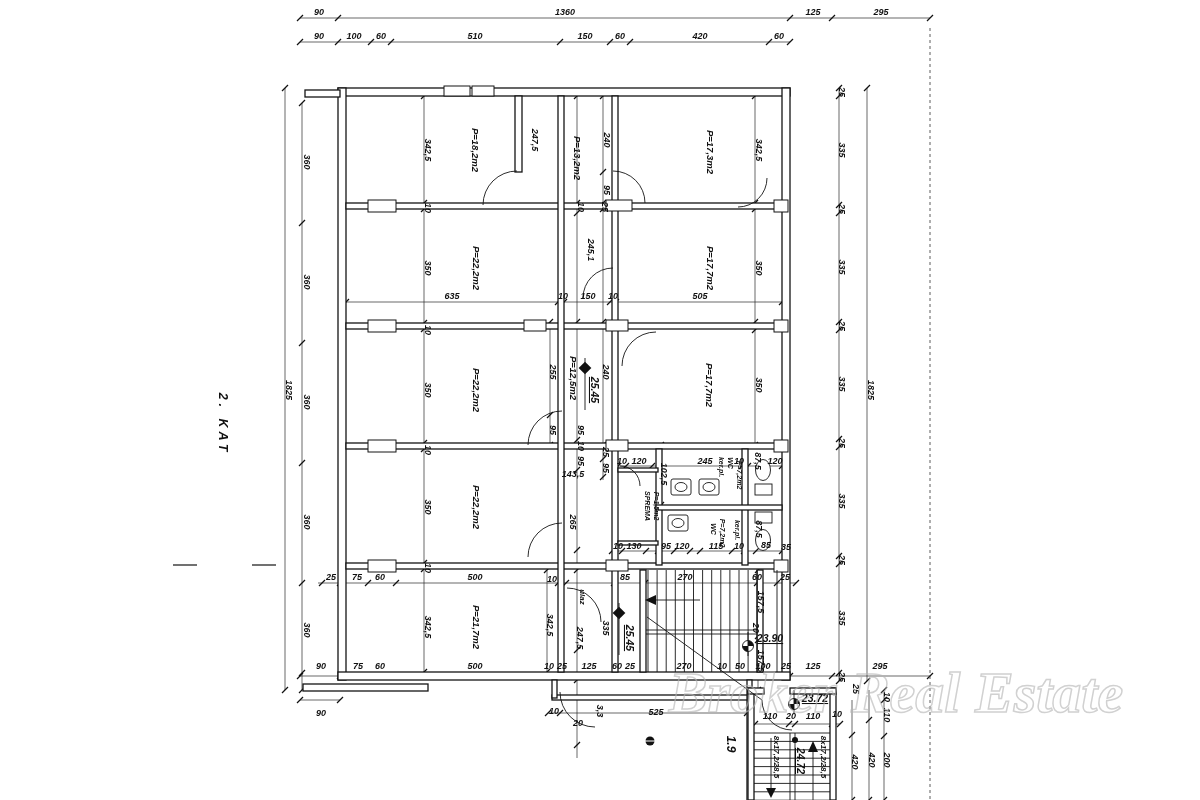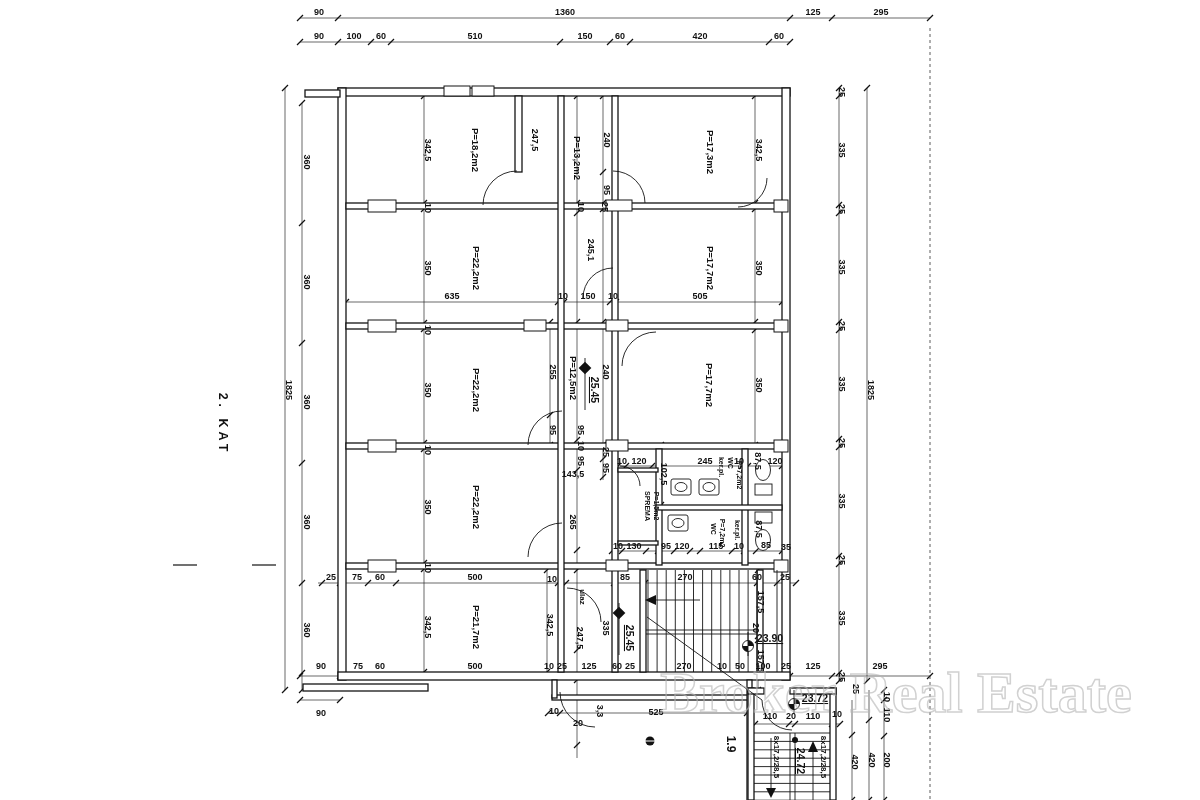--- a/index.html
+++ b/index.html
@@ -1,16 +1,16 @@
 <!DOCTYPE html>
 <html><head>
 <meta charset="utf-8">
 <style>
   html,body{margin:0;padding:0;background:#fff;}
-  .stage{position:relative;width:1200px;height:800px;background:#fff;overflow:hidden;}
+  .stage{position:relative;width:1200px;height:800px;background:#fff;overflow:hidden;font-style:italic;}
   svg{display:block;width:1200px;height:800px;}
   .wall{fill:#fff;stroke:#141414;stroke-width:1.3;}
   .beam{fill:#fff;stroke:#141414;stroke-width:1;}
   .dim{stroke:#2a2a2a;stroke-width:0.7;fill:none;}
   .tick{stroke:#111;stroke-width:1.2;}
   .thin{stroke:#141414;stroke-width:0.9;fill:none;}
   .fix{fill:#fff;stroke:#141414;stroke-width:0.9;}
   .dash{stroke:#333;stroke-width:0.8;stroke-dasharray:3 3;fill:none;}
   .lbl{fill:#111;font-family:"Liberation Sans",sans-serif;font-weight:bold;}
   .mark{fill:#111;}

